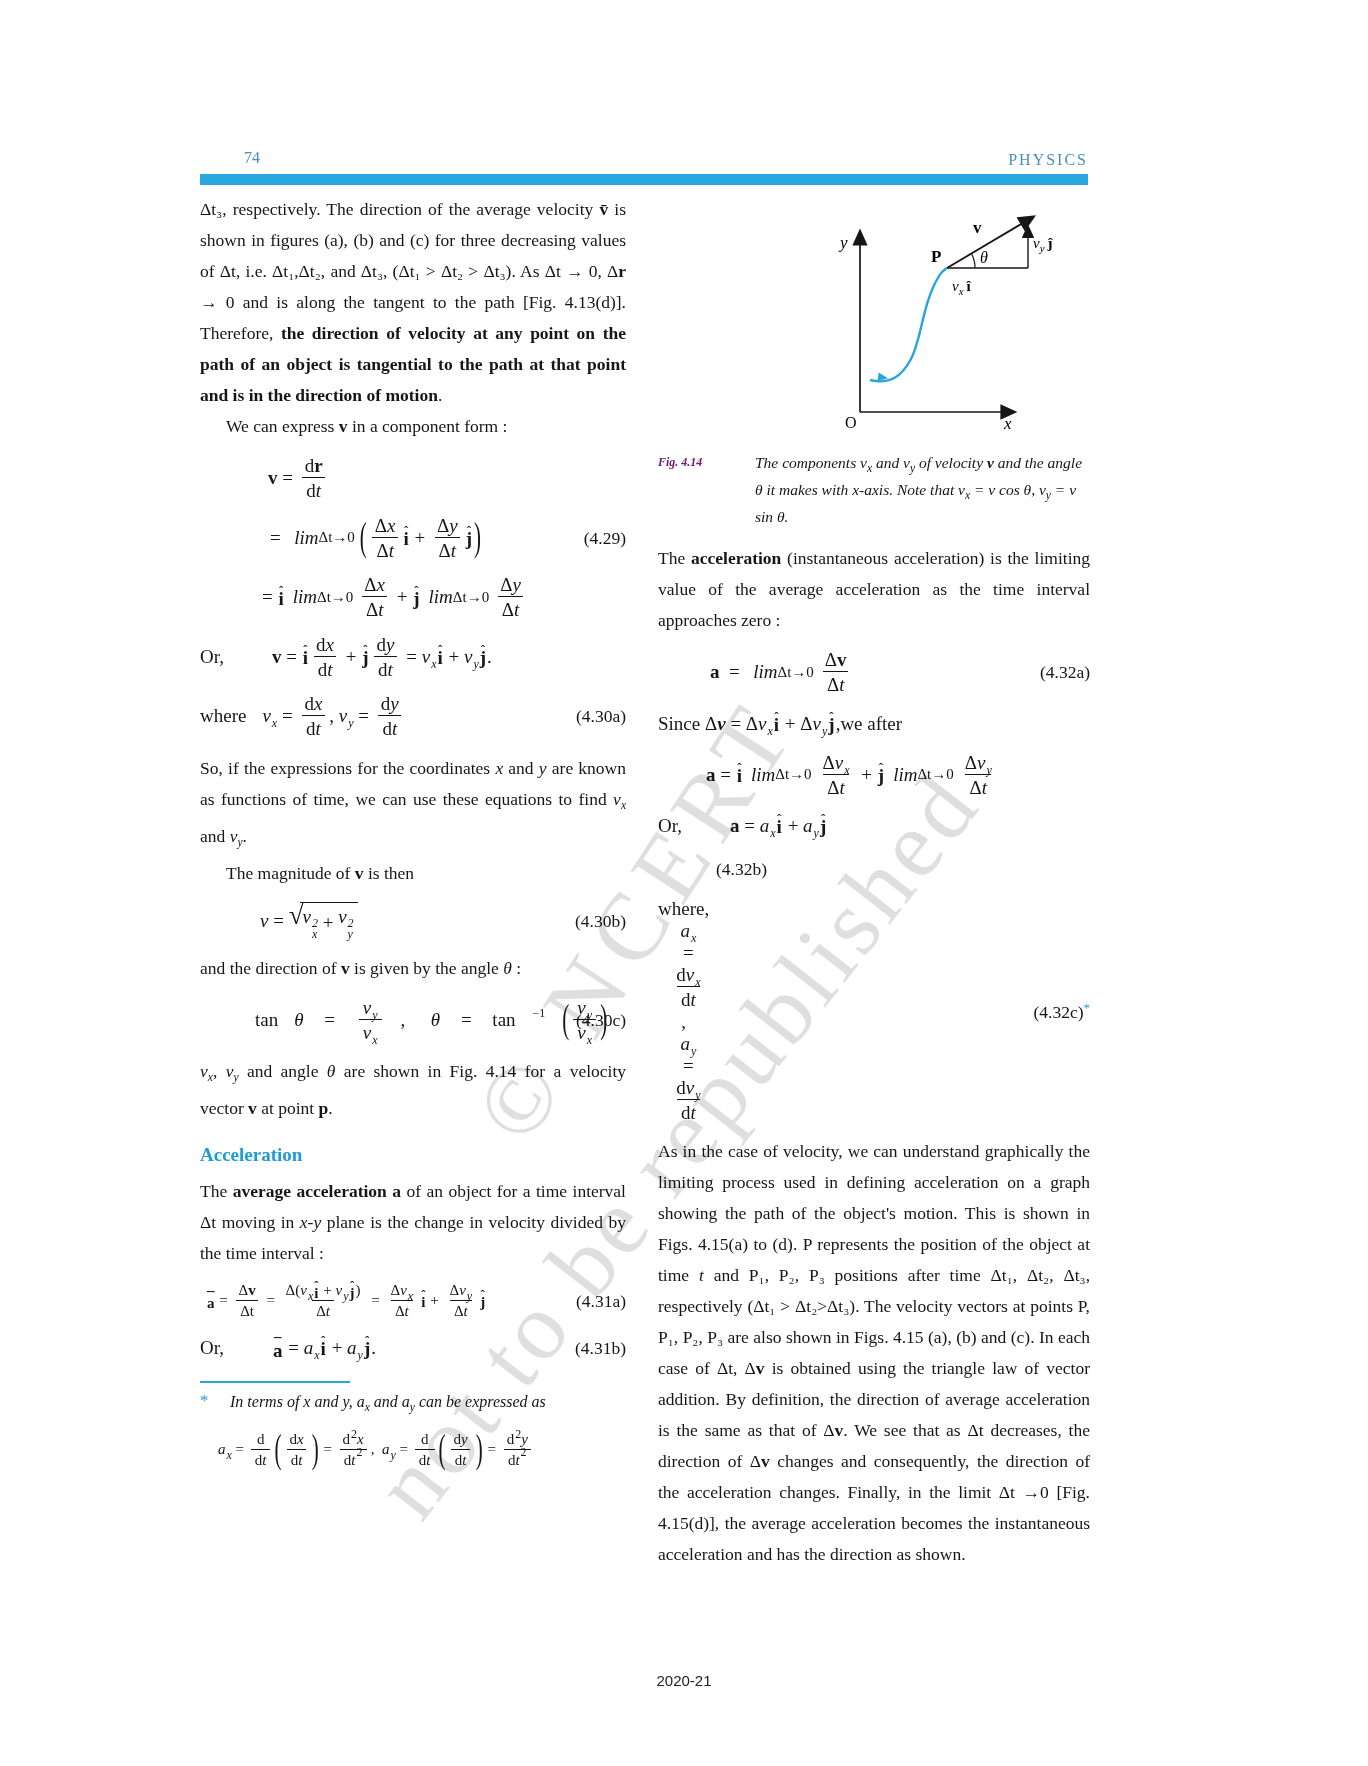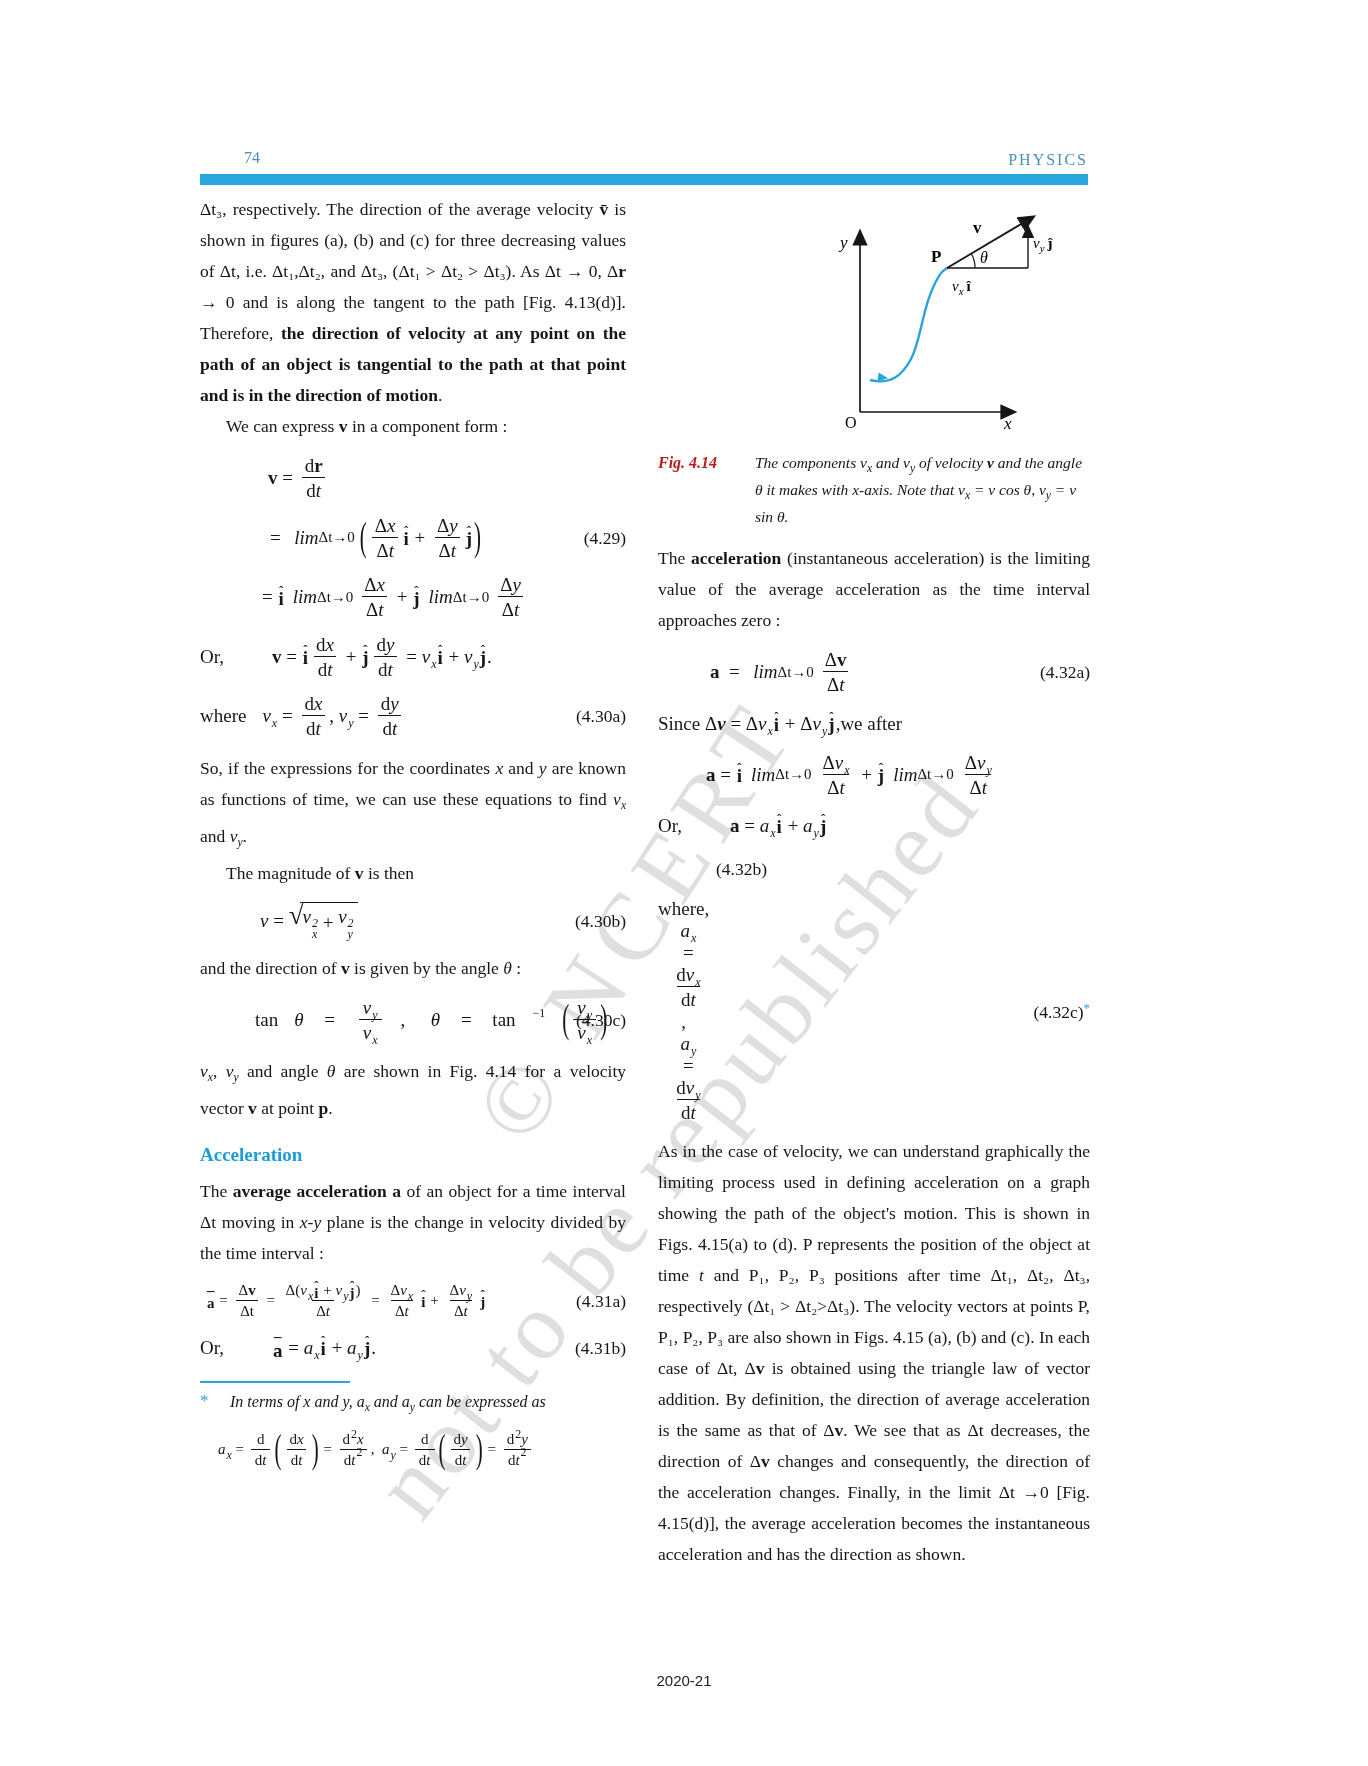--- a/index.html
+++ b/index.html
@@ -54,21 +54,21 @@
   .mhat{display:inline-flex;flex-direction:column;align-items:center;line-height:.55;
         margin:0 1px;transform:translateY(-2px);}
   .mhatm{font-size:13px;height:7px;font-weight:bold;}
   .mhatb{font-weight:bold;}
   .mbar{display:inline-flex;flex-direction:column;align-items:center;line-height:.5;margin:0 1px;}
   .mbarm{font-size:15px;height:6px;font-weight:bold;}
   .mbarb{font-weight:bold;}
   
   .fig-wrap{margin:4px 0 2px 118px;}
   .caption{display:flex;margin-top:4px;}
-  .cap-label{color:#b91c1c;font-weight:bold;font-style:italic;flex:none;width:97px;font-size:16px;line-height:21px;}
+  .cap-label{color:#701a75;font-weight:bold;font-style:italic;flex:none;width:97px;font-size:12px;line-height:21px;}
   .cap-text{flex:1;font-style:italic;font-size:15.5px;line-height:21px;text-align:left;}
   .cap-text .s-b{font-weight:bold;}
   
   .fn-rule{border:none;border-top:2.6px solid #2ba7e0;width:150px;margin:18px 0 8px 0;}
   .fnote{display:flex;margin:2px 0 4px;}
   .fn-star{color:#2aa0d8;width:30px;flex:none;font-size:17px;}
   .fn-text{font-style:italic;font-size:16px;line-height:22px;}
   .footer{position:absolute;left:0;right:0;top:1672px;text-align:center;z-index:1;
           font-family:"Liberation Sans",sans-serif;font-size:15px;color:#222;}
   svg text{font-family:"Liberation Serif",serif;}

